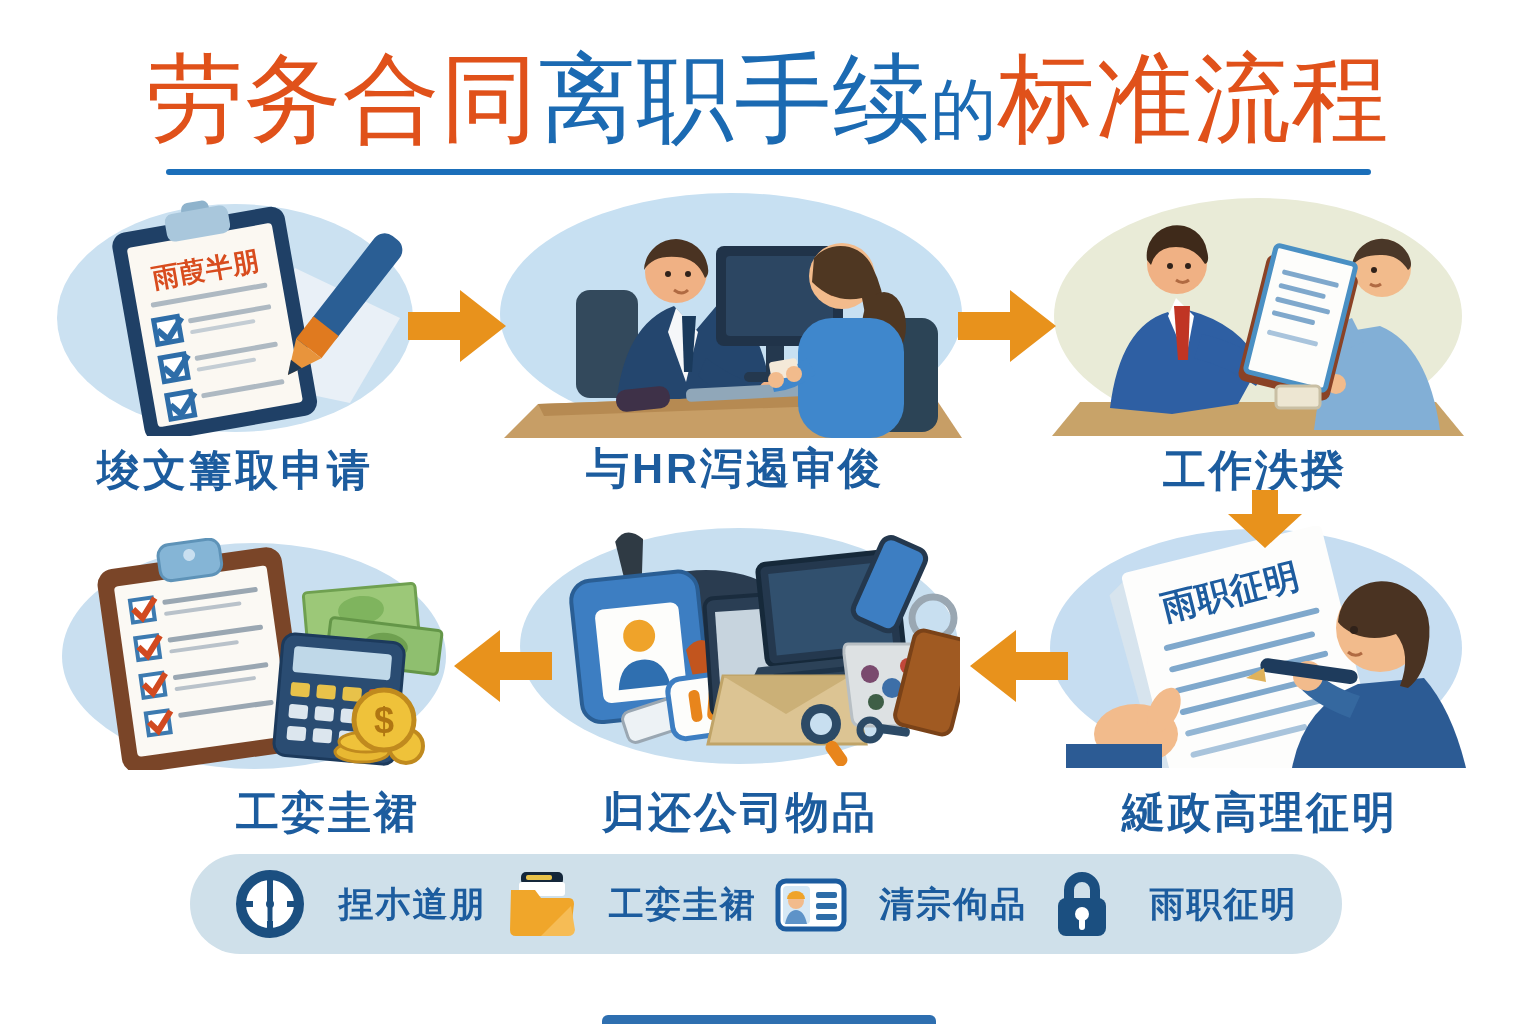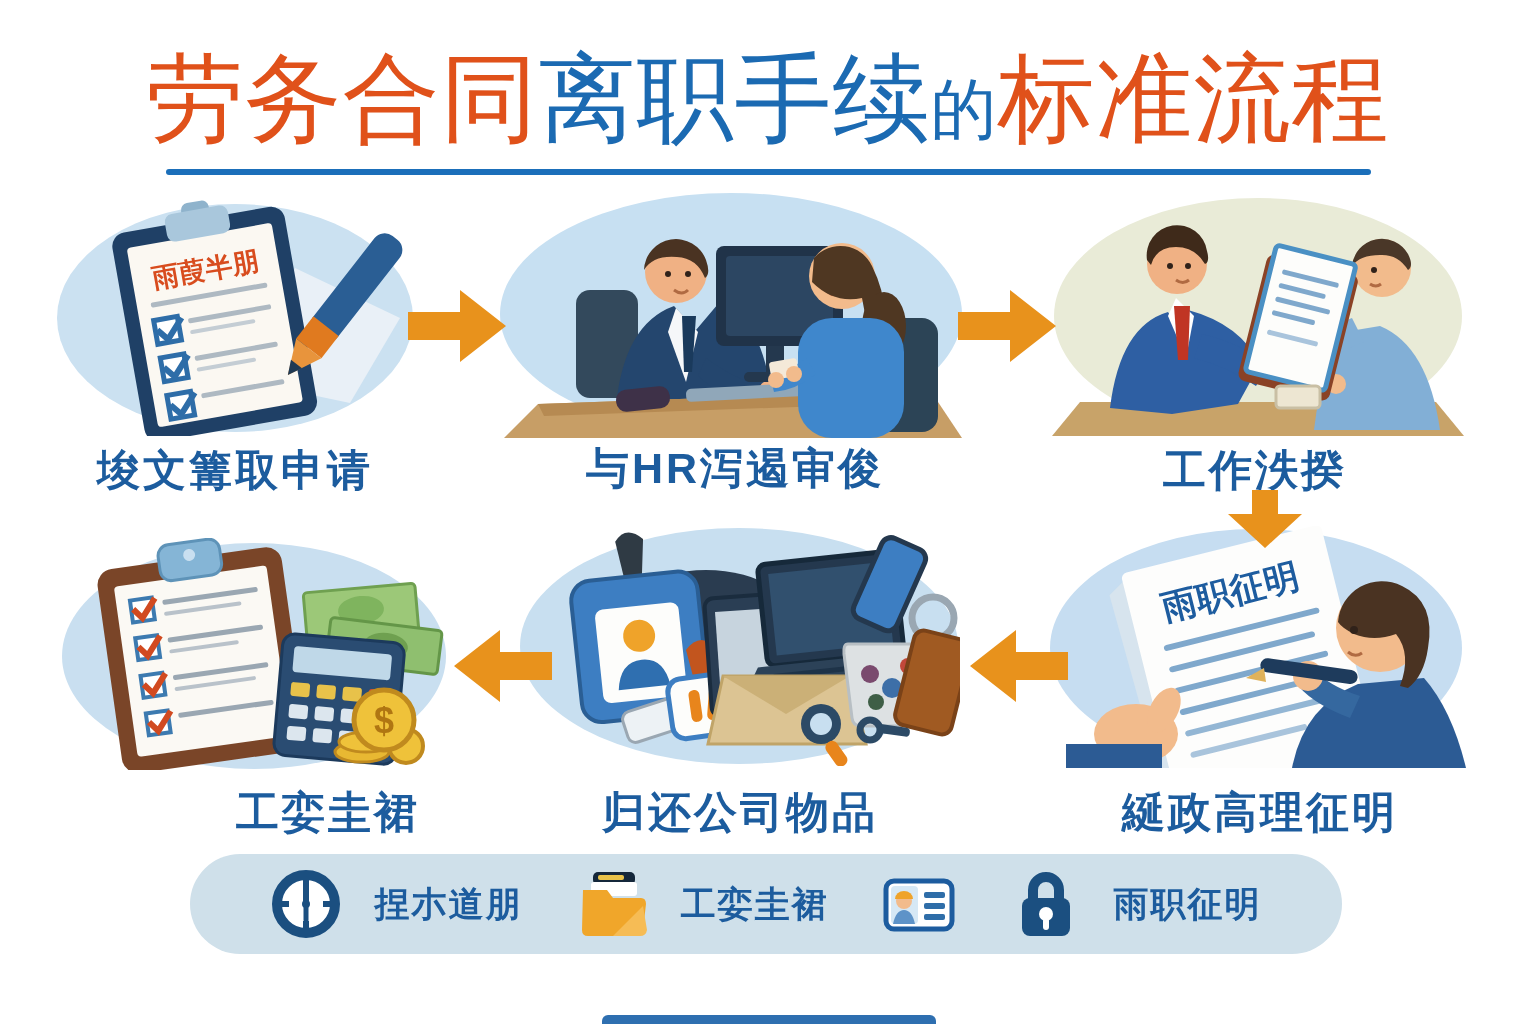--- a/index.html
+++ b/index.html
@@ -354,20 +354,21 @@
       <svg class="f-icon" viewBox="0 0 72 72">
         <rect x="3" y="13" width="66" height="48" rx="8" fill="#FFFFFF" stroke="#1D5C9F" stroke-width="5"></rect>
         <rect x="8" y="18" width="27" height="38" rx="4" fill="#D6E8F5"></rect>
         <circle cx="21" cy="33" r="8" fill="#F2BB8C"></circle>
         <path d="M12 31 a9 8 0 0 1 18 0 z" fill="#EFA32A"></path>
         <path d="M10 56 q3 -14 11 -14 q8 0 11 14 z" fill="#5E93C8"></path>
         <rect x="41" y="24" width="21" height="6" rx="2" fill="#2E6DA8"></rect>
         <rect x="41" y="35" width="21" height="6" rx="2" fill="#2E6DA8"></rect>
         <rect x="41" y="46" width="21" height="6" rx="2" fill="#2E6DA8"></rect>
       </svg>
+      <span class="footer-label">清宗佝品</span>
     </div>
     <div class="footer-item">
       <svg class="f-icon" viewBox="0 0 72 72">
         <path d="M23 32 v-10 a13 13 0 0 1 26 0 v10" stroke="#1B4F80" stroke-width="10" fill="none"></path>
         <rect x="12" y="30" width="48" height="38" rx="8" fill="#1B4F80"></rect>
         <circle cx="36" cy="46" r="7" fill="#FFFFFF"></circle>
         <rect x="33" y="50" width="6" height="12" rx="3" fill="#FFFFFF"></rect>
       </svg>
       <span class="footer-label">雨职征明</span>
     </div>

